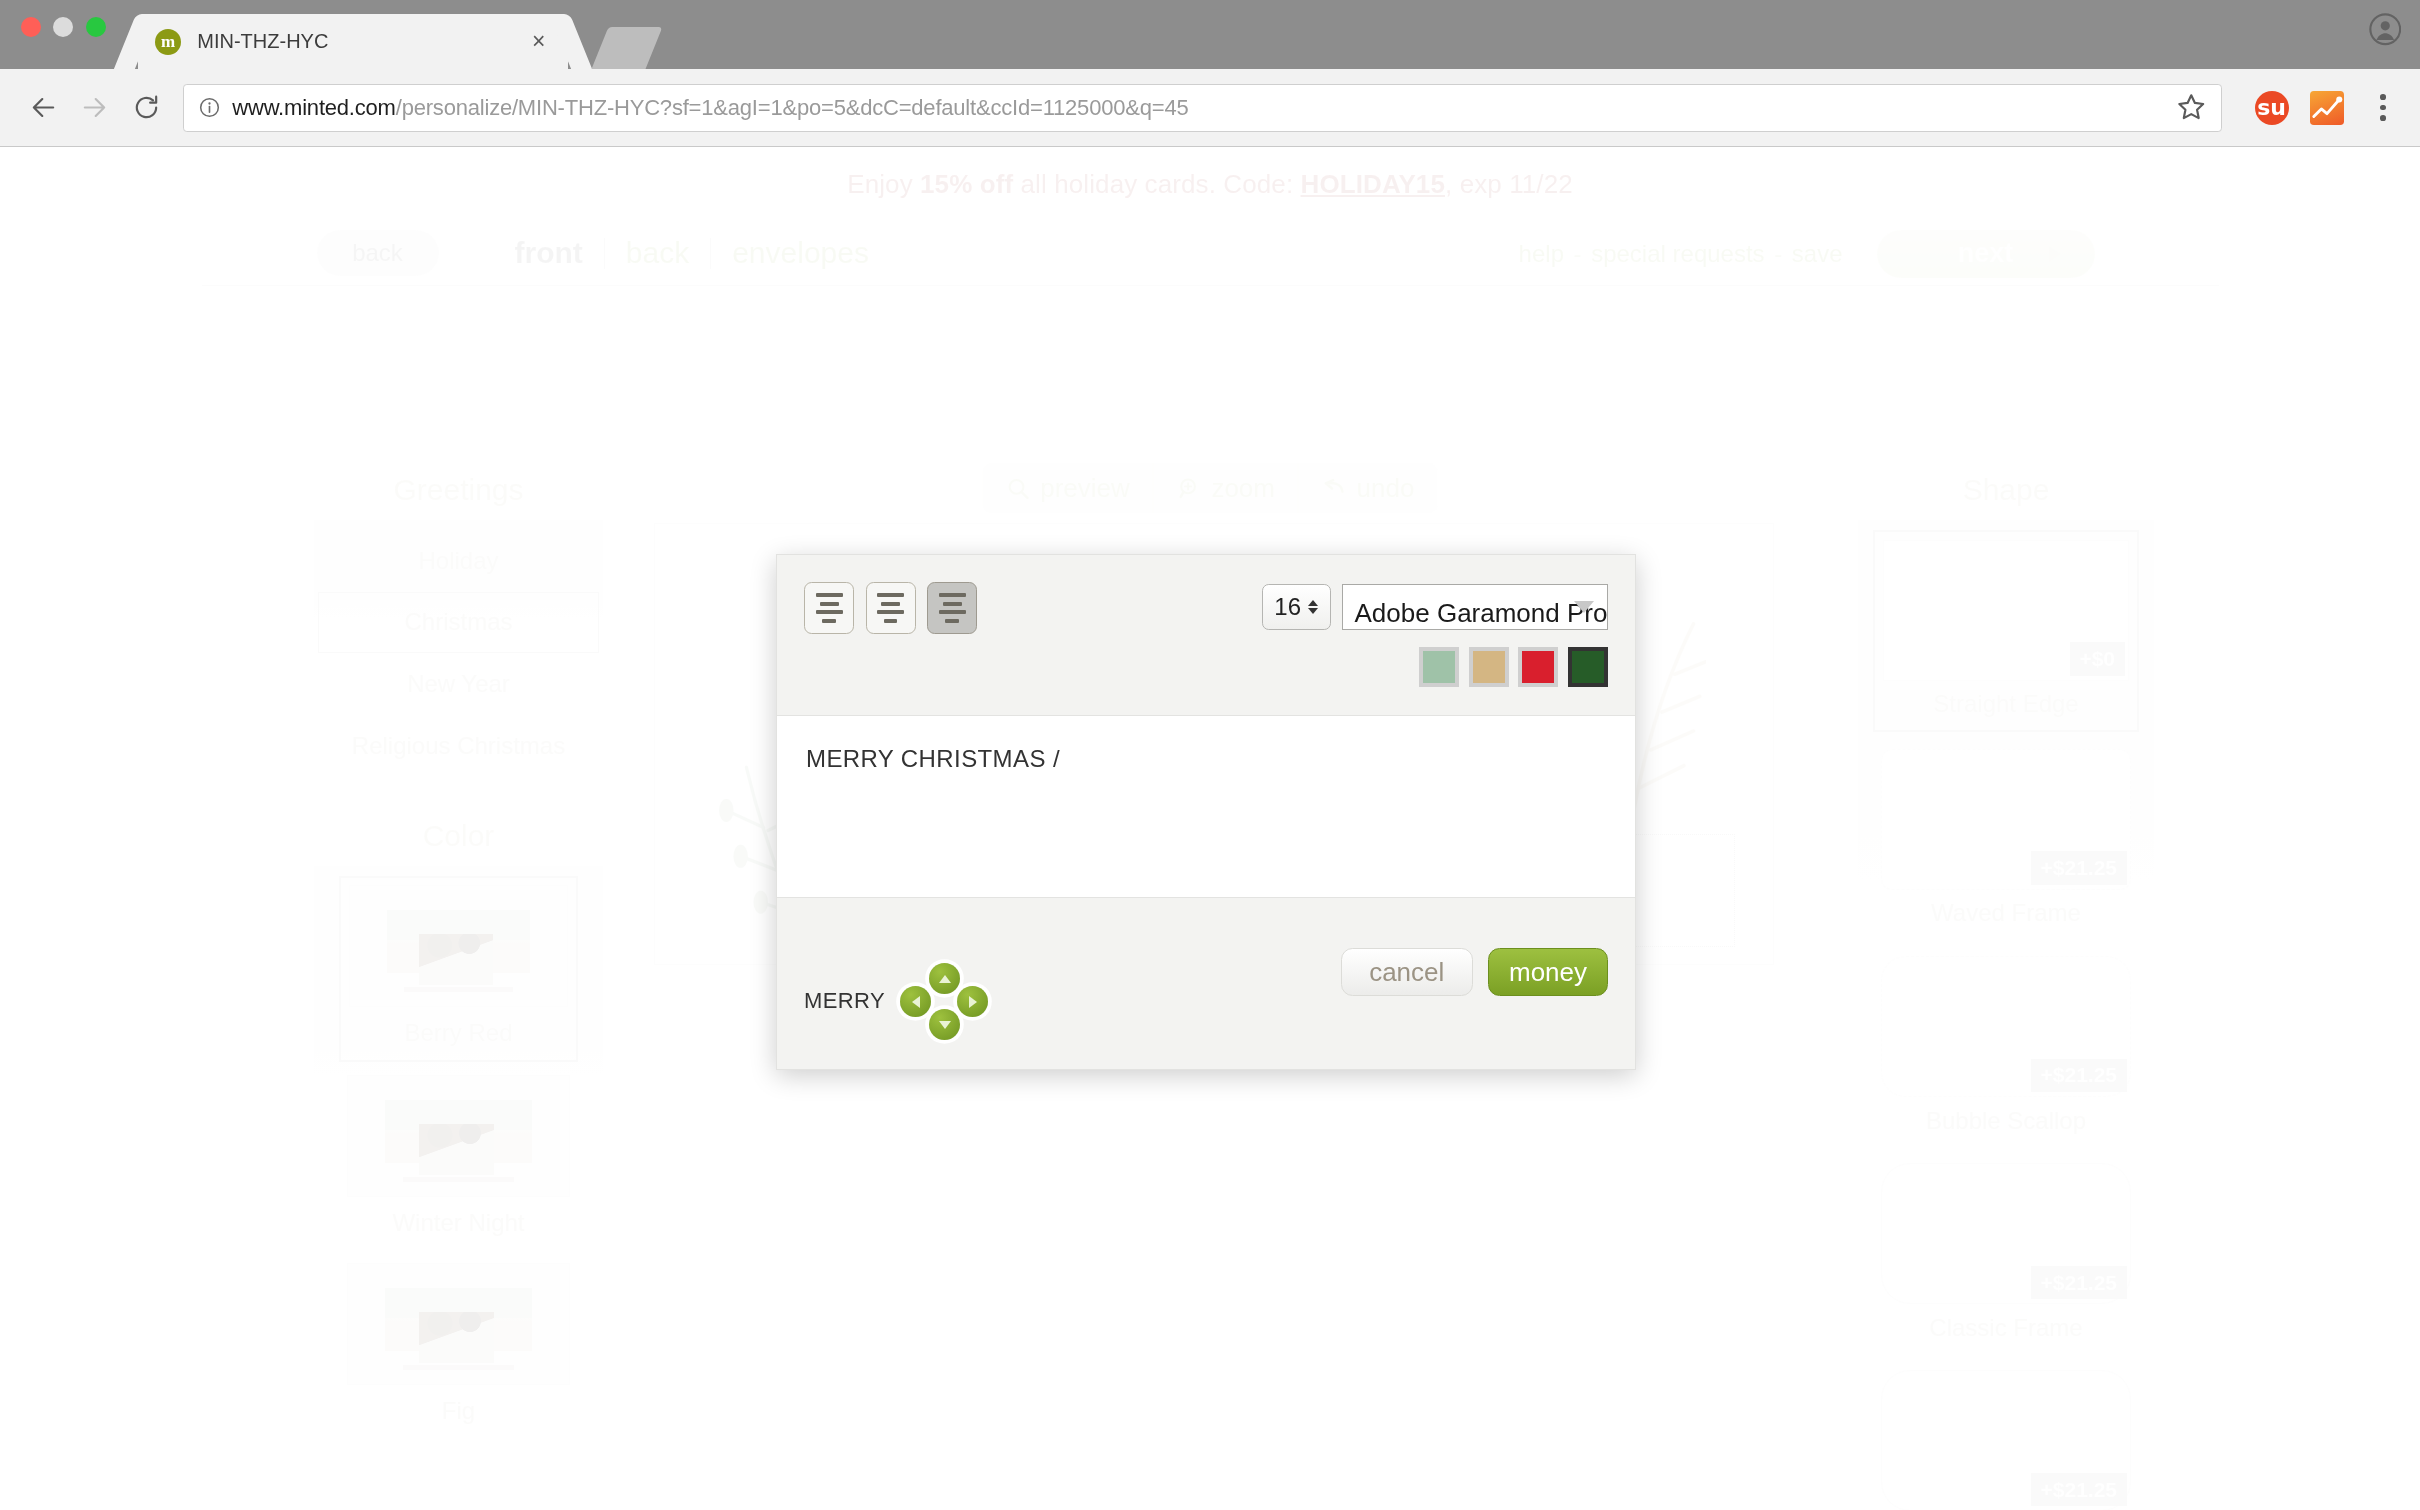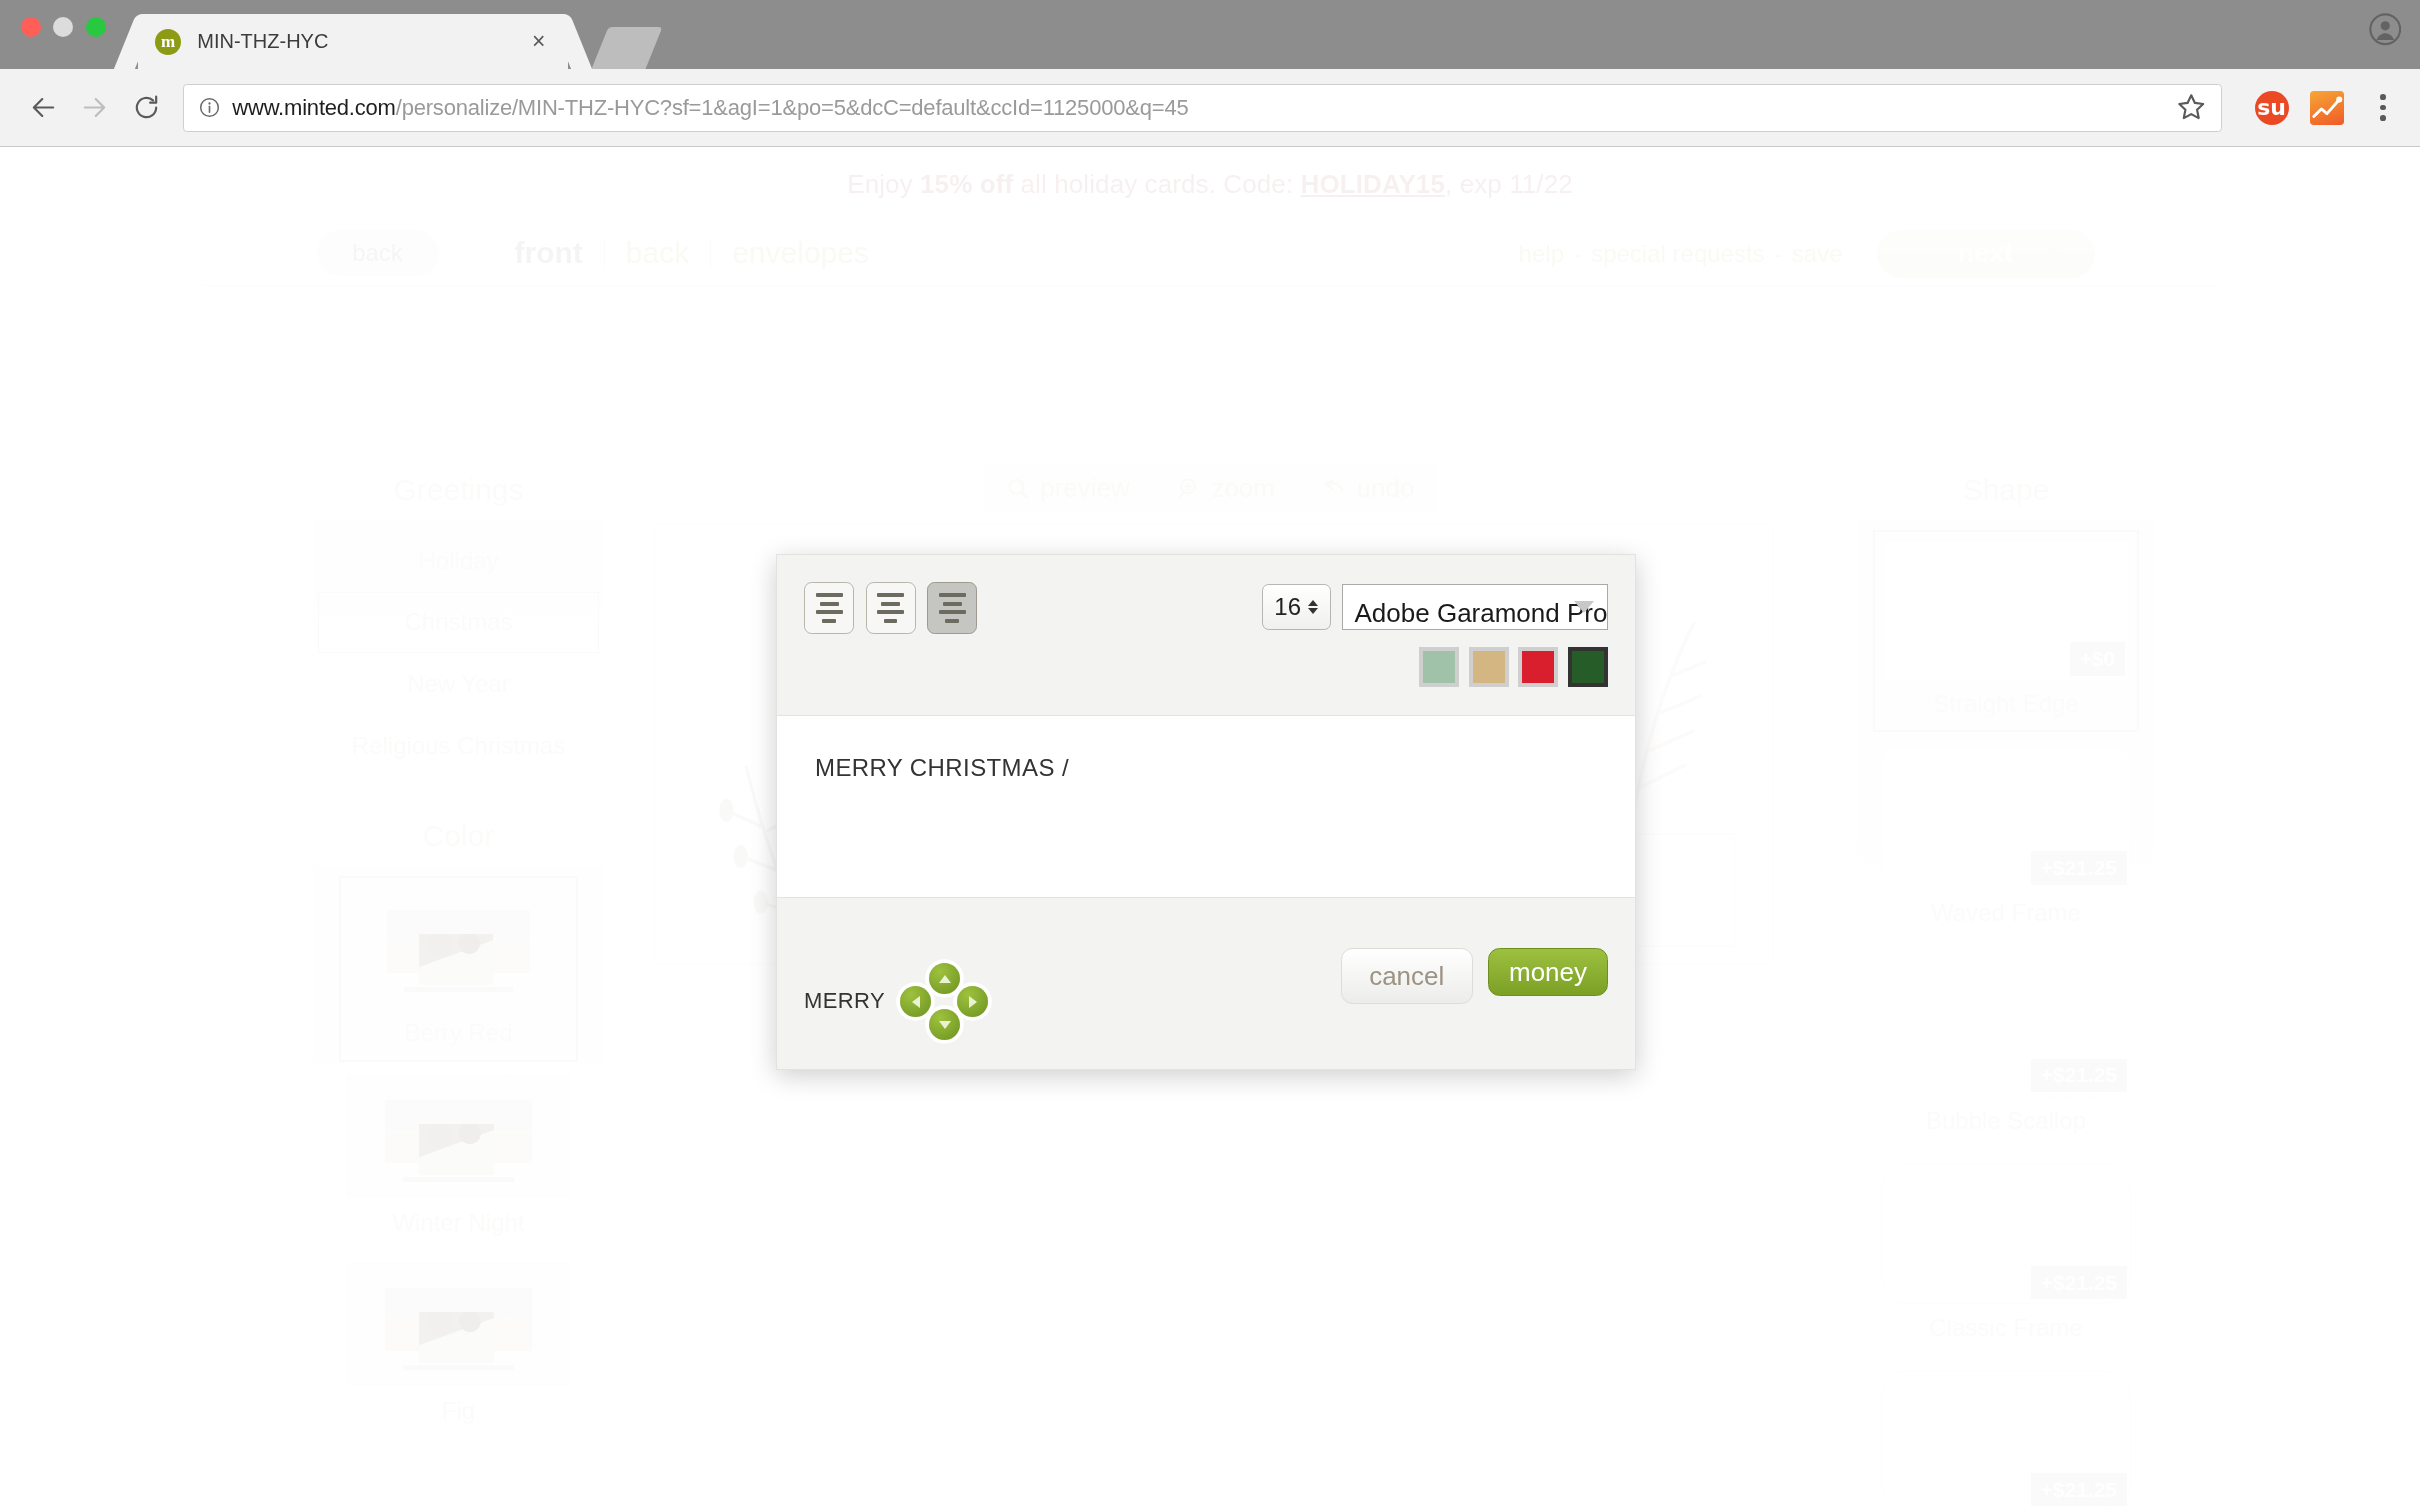--- a/index.html
+++ b/index.html
@@ -562,21 +562,21 @@
     width: 40px; height: 40px;
     border: 4.8px solid #cfcfcf;
     cursor: pointer;
   }
   .sw.sel { border-color: #333333; }
 
   .modal-text {
     height: 182px;
     background: #fff;
     border-bottom: 1px solid #e3e3e1;
-    padding: 38px;
+    padding: 29px;
     font-size: 24px;
     color: #333;
     letter-spacing: 0.4px;
     cursor: text;
   }
 
   .modal-bottom {
     height: 170px;
     position: relative;
     padding: 36px 27px 0;
@@ -609,21 +609,21 @@
   .d-lf i { border-top: 6.7px solid transparent; border-bottom: 6.7px solid transparent; border-right: 8.6px solid #e9f3d4; }
   .d-rt i { border-top: 6.7px solid transparent; border-bottom: 6.7px solid transparent; border-left: 8.6px solid #e9f3d4; }
 
   .modal-actions {
     position: absolute;
     right: 27px; top: 50px;
     display: flex;
     gap: 15.3px;
   }
   .btn-cancel {
-    width: 132px; height: 56px;
+    width: 132px; height: 48px;
     border-radius: 11.5px;
     background: linear-gradient(#ffffff, #ececea);
     border: 1px solid #dcdcd8;
     color: #9b9384;
     font-size: 26px;
     display: flex; align-items: center; justify-content: center;
     cursor: pointer;
   }
   .btn-apply {
     width: 120px; height: 48px;

